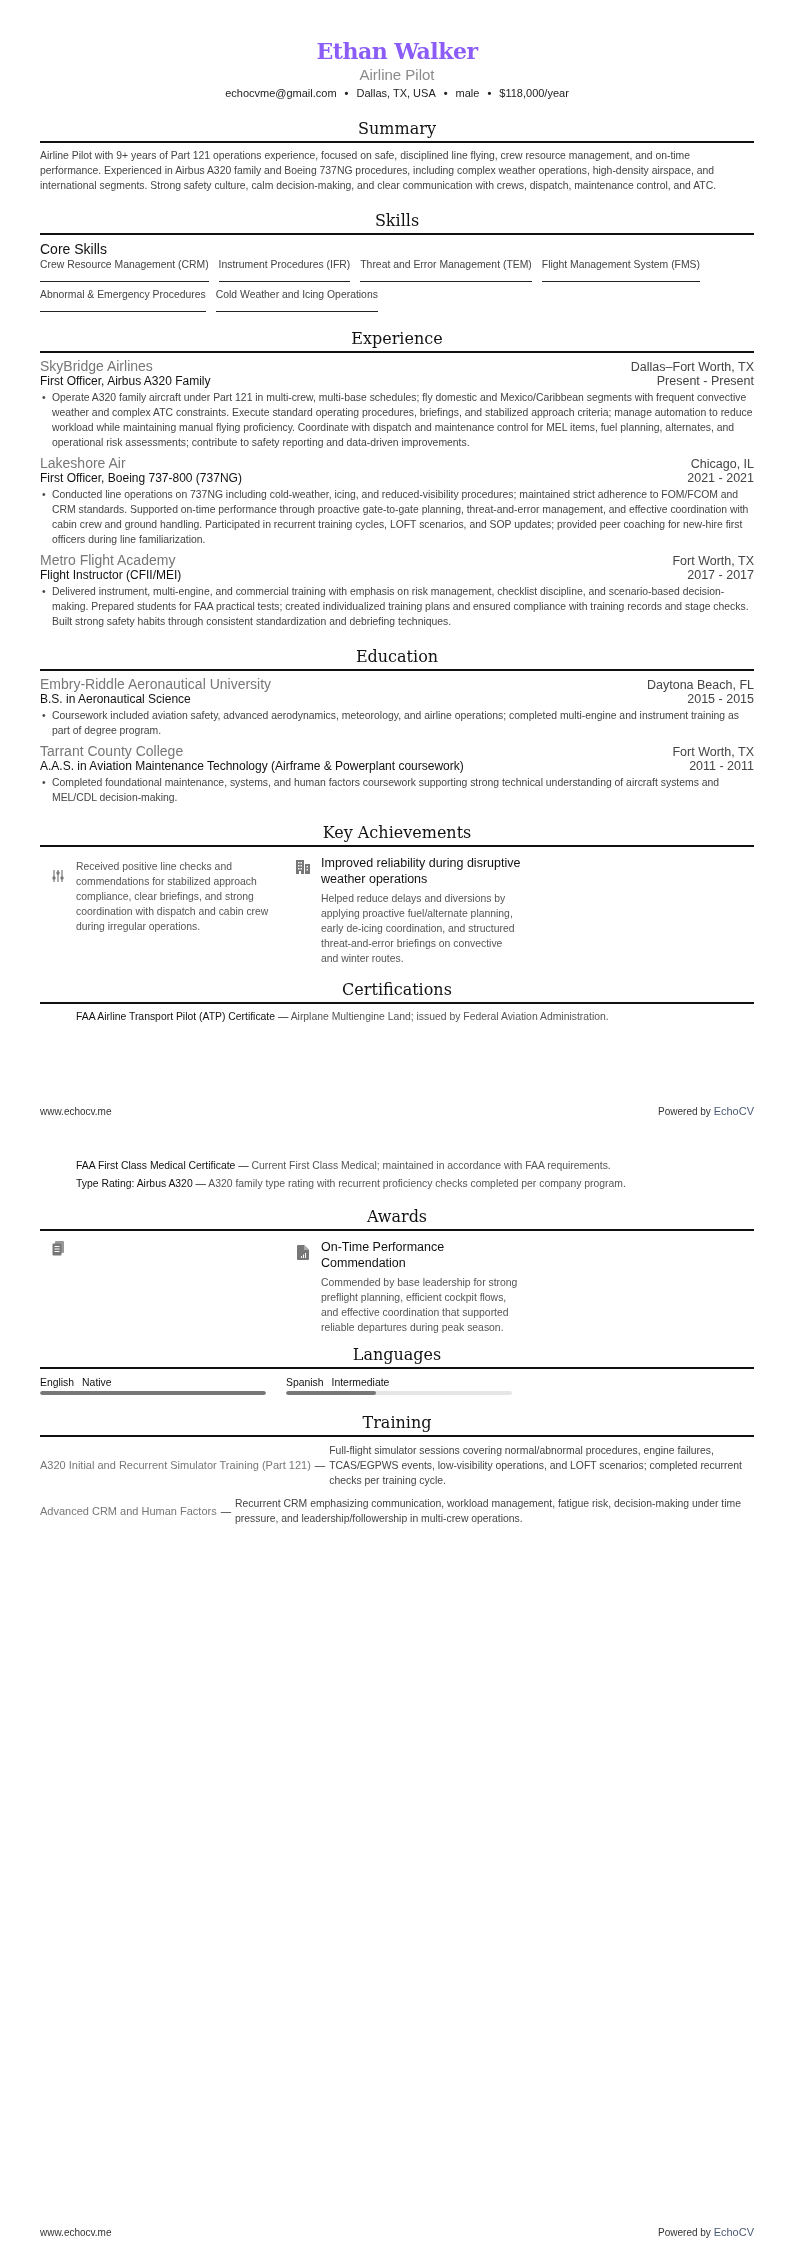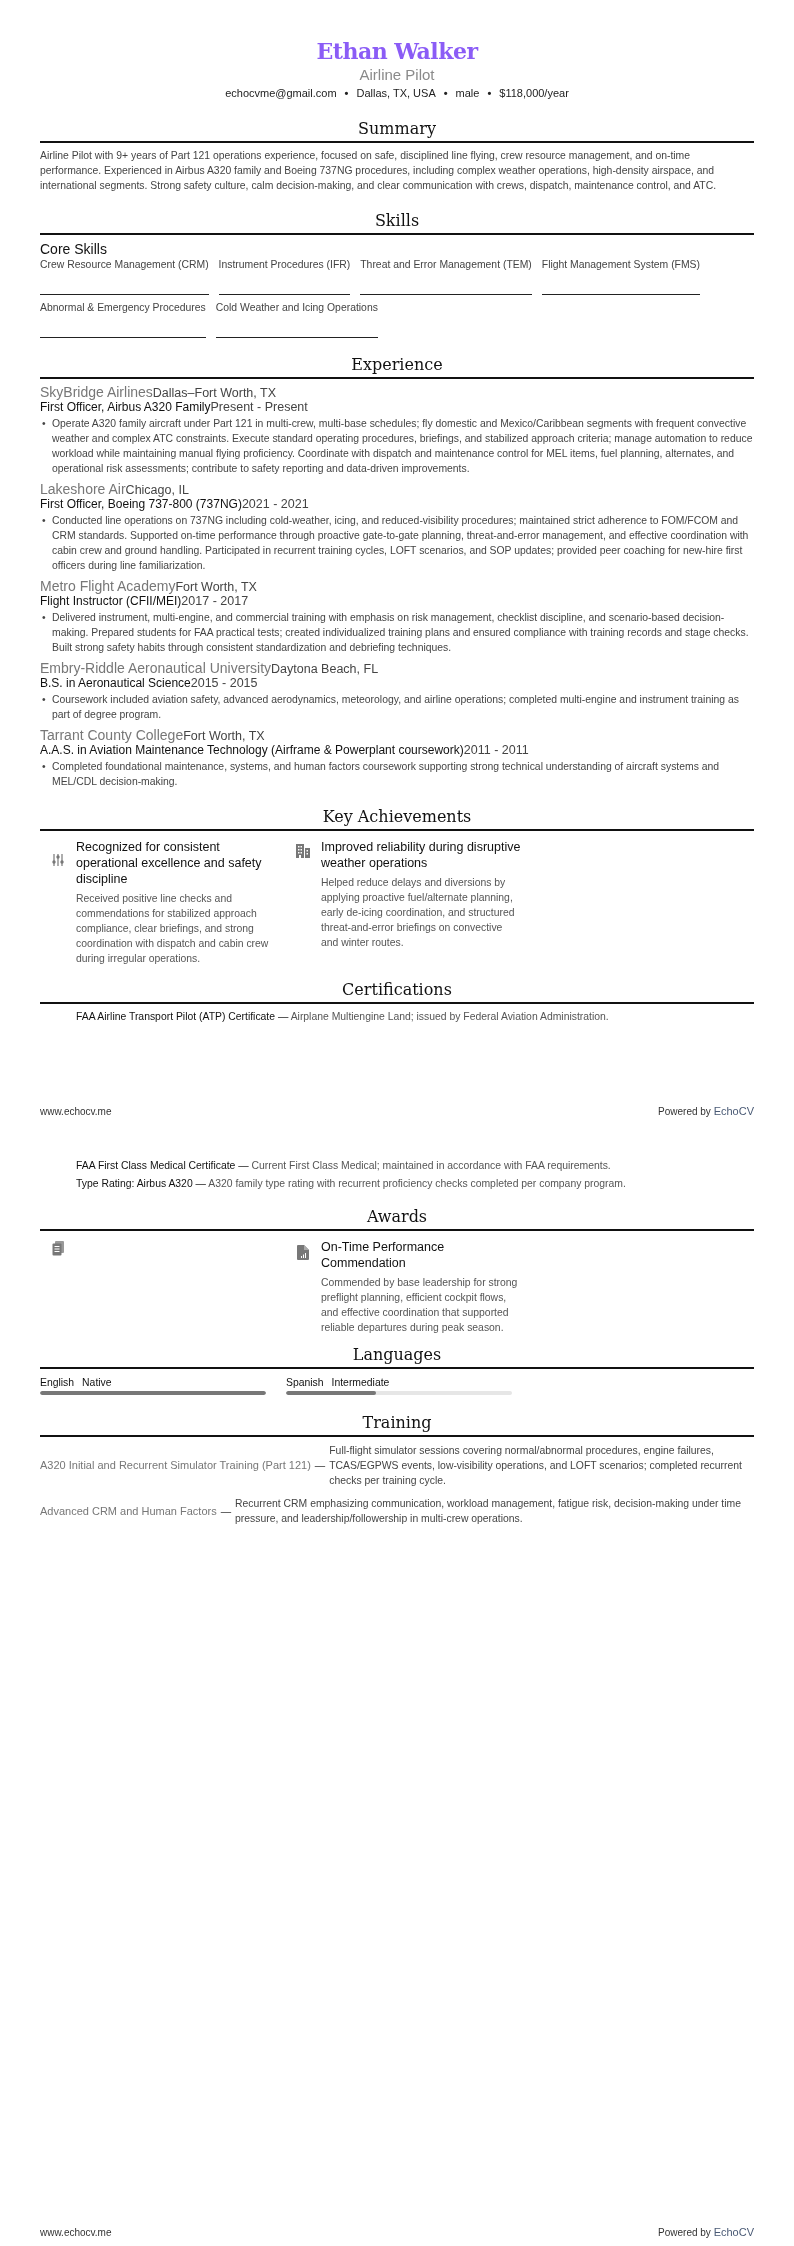--- a/index.html
+++ b/index.html
@@ -8,23 +8,23 @@
   .page { position: absolute; left: 0; width: 794px; }
   .content { padding: 0 40px; }
   .name { text-align: center; font-family: "DejaVu Serif", serif; font-weight: bold; font-size: 22px; color: #8b5cf6; padding-top: 38px; letter-spacing: -0.5px; }
   .jobtitle { text-align: center; font-size: 15px; color: #8a8a8a; margin-top: 2px; }
   .contact { text-align: center; font-size: 11px; color: #222; margin-top: 4px; }
   .contact .sep { display: inline-block; margin: 0 8px; font-weight: bold; }
   .section-title { text-align: center; font-family: "DejaVu Serif", serif; font-size: 16px; color: #111; margin-top: 18px; padding-bottom: 3px; border-bottom: 2.5px solid #111; }
   .summary { font-size: 10.4px; color: #444; line-height: 15px; margin-top: 5px; }
   .core-title { font-size: 14px; color: #111; margin-top: 6px; }
   .skills { display: flex; flex-wrap: wrap; margin-top: 2px; }
-  .skill { font-size: 10.4px; color: #444; padding-bottom: 24px; border-bottom: 1.5px solid #222; margin-right: 10px; margin-bottom: 7px; }
+  .skill { font-size: 10.4px; color: #444; padding-bottom: 11px; border-bottom: 1.5px solid #222; margin-right: 10px; margin-bottom: 7px; }
   .entry { margin-top: 5px; }
-  .row { display: flex; align-items: baseline; }
+  .row { display: flex; justify-content: space-between; align-items: baseline; }
   .org { font-size: 14px; color: #777; }
   .loc { font-size: 12.5px; color: #444; }
   .role { font-size: 12px; color: #111; }
   .dates { font-size: 12.5px; color: #444; }
   .bullet { font-size: 10.4px; color: #444; line-height: 15px; padding-left: 12px; position: relative; margin-top: 2px; }
   .bullet::before { content: "•"; position: absolute; left: 2px; top: 0; }
   .ach-grid { display: flex; margin-top: 8px; }
   .ach { width: 245px; display: flex; }
   .ach .icon { width: 36px; color: #777; font-size: 14px; display: flex; align-items: flex-start; justify-content: center; padding-top: 14px; }
   .ach .body { width: 200px; }
@@ -100,20 +100,21 @@
           <span class="org">Metro Flight Academy</span>
           <span class="loc">Fort Worth, TX</span>
         </div>
       <div class="row">
           <span class="role">Flight Instructor (CFII/MEI)</span>
           <span class="dates">2017 - 2017</span>
         </div>
       <div class="bullet">Delivered instrument, multi-engine, and commercial training with emphasis on risk management, checklist discipline, and scenario-based decision-making. Prepared students for FAA practical tests; created individualized training plans and ensured compliance with training records and stage checks. Built strong safety habits through consistent standardization and debriefing techniques.</div>
     </div>
 
+    <div class="section-title">Education</div>
     <div class="entry">
       <div class="row">
           <span class="org">Embry-Riddle Aeronautical University</span>
           <span class="loc">Daytona Beach, FL</span>
         </div>
       <div class="row">
           <span class="role">B.S. in Aeronautical Science</span>
           <span class="dates">2015 - 2015</span>
         </div>
       <div class="bullet">Coursework included aviation safety, advanced aerodynamics, meteorology, and airline operations; completed multi-engine and instrument training as part of degree program.</div>
@@ -141,21 +142,20 @@
                 <line x1="11" y1="1" x2="11" y2="13"></line>
               </g>
               <g fill="#777">
                 <circle cx="3" cy="9" r="1.7"></circle>
                 <circle cx="7" cy="4" r="1.7"></circle>
                 <circle cx="11" cy="9" r="1.7"></circle>
               </g>
             </svg>
         </div>
         <div class="body">
-          <div class="ach-title">Recognized for consistent operational excellence and safety discipline</div>
           <div class="ach-desc">Received positive line checks and commendations for stabilized approach compliance, clear briefings, and strong coordination with dispatch and cabin crew during irregular operations.</div>
         </div>
       </div>
       <div class="ach">
         <div class="icon" style="padding-top:4px;">
           <svg width="16" height="15" viewBox="0 0 16 15">
               <rect x="1" y="1" width="8" height="14" fill="#777"></rect>
               <rect x="10" y="5" width="5" height="10" fill="#777"></rect>
               <g fill="#fff">
                 <rect x="3" y="3" width="1.5" height="1.5"></rect>

